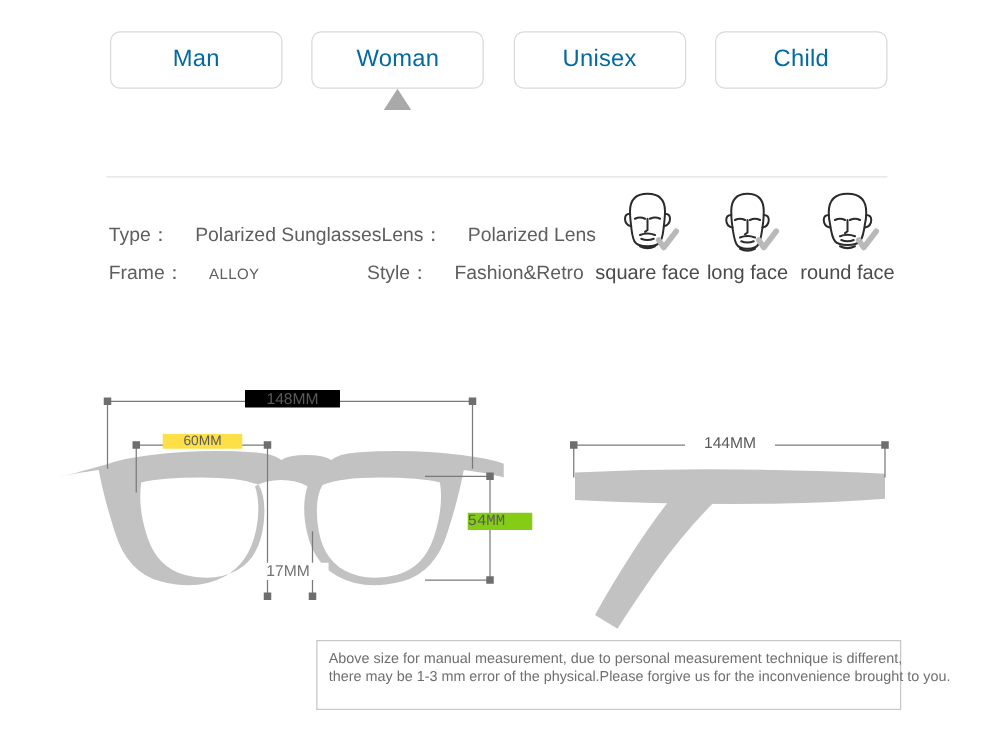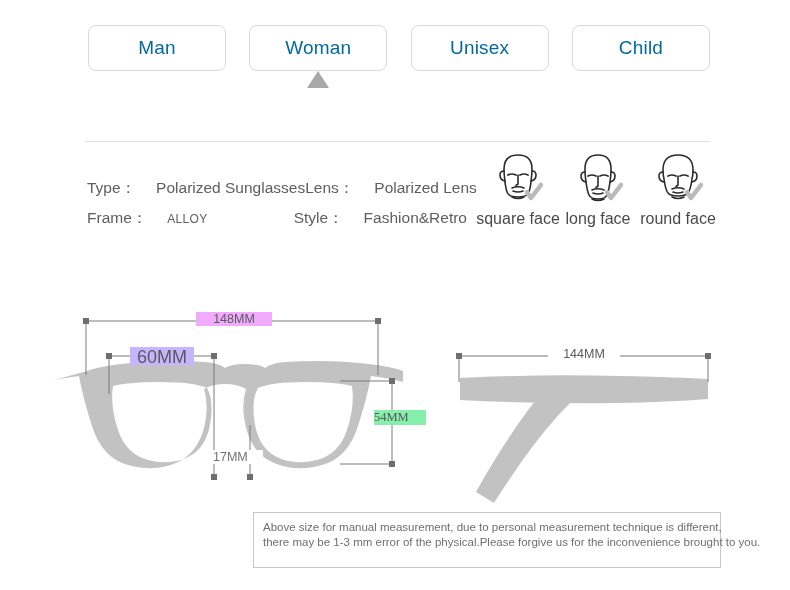--- a/index.html
+++ b/index.html
@@ -302,48 +302,48 @@
     </g>
 
     <g stroke="#7a7a7a" stroke-width="1">
       <line x1="86" y1="321" x2="378" y2="321"></line>
       <line x1="86" y1="321" x2="86" y2="375"></line>
       <line x1="378" y1="321" x2="378" y2="375"></line>
       <rect x="83" y="318" width="6" height="6" fill="#6e6e6e" stroke="none"></rect>
       <rect x="375" y="318" width="6" height="6" fill="#6e6e6e" stroke="none"></rect>
     </g>
     <foreignObject x="196" y="312" width="76" height="18">
-      <div xmlns="http://www.w3.org/1999/xhtml" style="font-family:'Liberation Sans',sans-serif;font-size:12.5px;color:#5a5a5a;background:#f0abfc;text-align:center;">
+      <div xmlns="http://www.w3.org/1999/xhtml" style="font-family:'Liberation Sans',sans-serif;font-size:12.5px;color:#5a5a5a;background:#000000;text-align:center;">
         <span>148MM</span>
       </div>
     </foreignObject>
 
     <g stroke="#7a7a7a" stroke-width="1">
       <line x1="109" y1="356" x2="214" y2="356"></line>
       <line x1="109" y1="356" x2="109" y2="394"></line>
       <line x1="214" y1="356" x2="214" y2="476"></line>
       <rect x="106" y="353" width="6" height="6" fill="#6e6e6e" stroke="none"></rect>
       <rect x="211" y="353" width="6" height="6" fill="#6e6e6e" stroke="none"></rect>
       <rect x="211" y="474" width="6" height="6" fill="#6e6e6e" stroke="none"></rect>
     </g>
     <foreignObject x="130" y="347" width="64" height="18">
-      <div xmlns="http://www.w3.org/1999/xhtml" style="font-family:'Liberation Sans',sans-serif;font-size:18px;color:#5a5a5a;background:#c4b5fd;text-align:center;">
+      <div xmlns="http://www.w3.org/1999/xhtml" style="font-family:'Liberation Sans',sans-serif;font-size:11px;color:#5a5a5a;background:#fde047;text-align:center;">
         <span>60MM</span>
       </div>
     </foreignObject>
 
     <g stroke="#7a7a7a" stroke-width="1">
       <line x1="392" y1="381" x2="392" y2="464"></line>
       <line x1="340" y1="381" x2="392" y2="381"></line>
       <line x1="340" y1="464" x2="392" y2="464"></line>
       <rect x="389" y="378" width="6" height="6" fill="#6e6e6e" stroke="none"></rect>
       <rect x="389" y="461" width="6" height="6" fill="#6e6e6e" stroke="none"></rect>
     </g>
     <foreignObject x="374" y="410" width="52" height="18">
-      <div xmlns="http://www.w3.org/1999/xhtml" style="font-family:Liberation Serif, serif;font-size:12.5px;color:#5a5a5a;background:#86efac;">
+      <div xmlns="http://www.w3.org/1999/xhtml" style="font-family:Liberation Mono, monospace;font-size:12.5px;color:#5a5a5a;background:#84cc16;">
         <span>54MM</span>
       </div>
     </foreignObject>
 
     <g stroke="#7a7a7a" stroke-width="1">
       <line x1="250" y1="425" x2="250" y2="476"></line>
       <rect x="247" y="474" width="6" height="6" fill="#6e6e6e" stroke="none"></rect>
     </g>
     <foreignObject x="213" y="450" width="50" height="18">
       <div xmlns="http://www.w3.org/1999/xhtml" style="font-family:'Liberation Sans',sans-serif;font-size:12.5px;color:#737373;background:#fff;">

